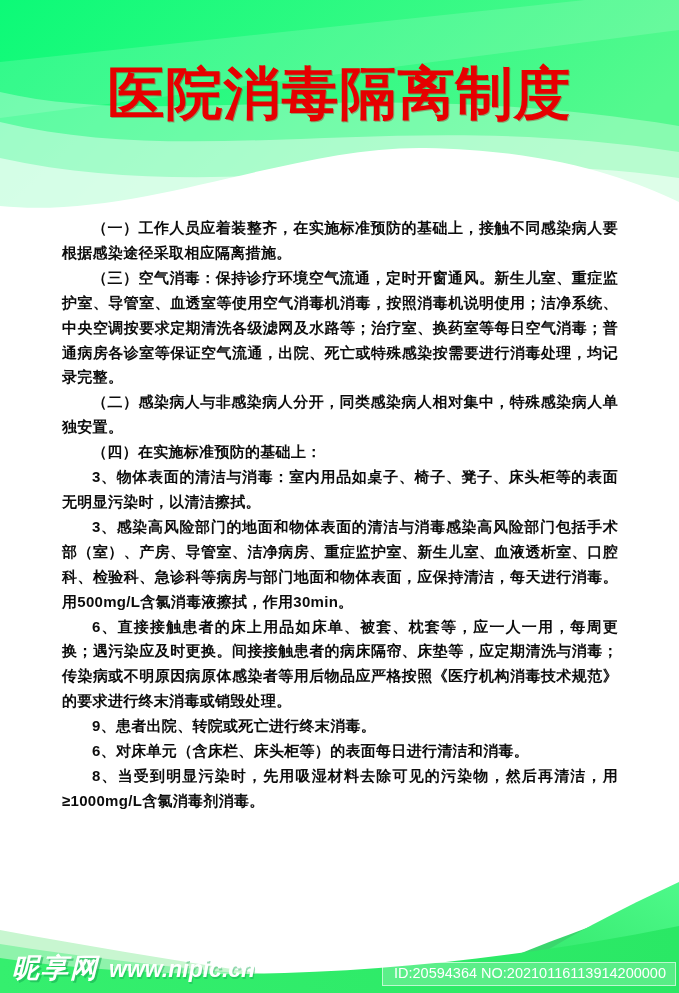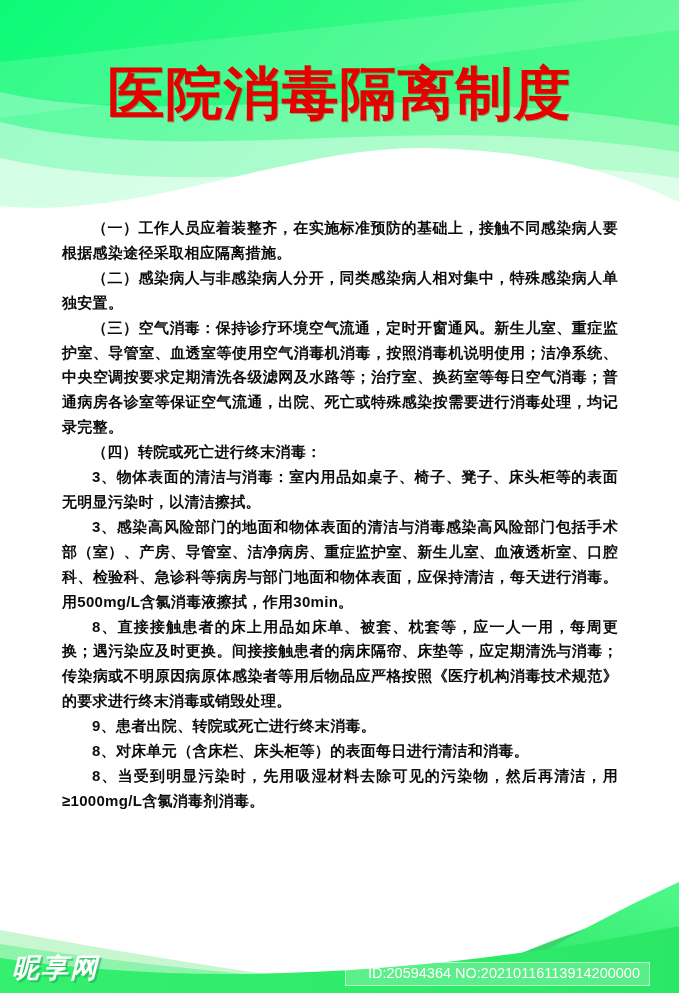--- a/index.html
+++ b/index.html
@@ -56,22 +56,22 @@
     font-size:27px;
     letter-spacing:2px;
     text-shadow:2px 2px 0 rgba(20,170,80,.55);
   }
   .watermark .url{
     font-size:23px;
     text-shadow:1px 2px 0 rgba(20,170,80,.45);
   }
   
   .id-badge{
-    position:absolute;right:29px;top:962px;
-    padding:1px 9px 2px 22px;
+    position:absolute;right:3px;top:962px;
+    padding:1px 9px 2px 11px;
     background:rgba(255,255,255,.22);
     border:1px solid rgba(255,255,255,.6);
     color:#ffffff;
     font-size:14.5px;
     line-height:19px;
     white-space:nowrap;
   }
 </style>
 </head>
 <body>
@@ -90,28 +90,28 @@
     <path d="M0,92 C160,130 360,74 679,126 L679,235 L0,235 Z" fill="#ffffff" opacity="0.30"></path>
     <path d="M0,122 C200,170 400,108 679,152 L679,235 L0,235 Z" fill="#ffffff" opacity="0.40"></path>
     <path d="M0,158 C220,207 430,142 679,178 L679,235 L0,235 Z" fill="#ffffff" opacity="0.55"></path>
     <path d="M0,206 C140,220 290,146 425,148 C550,150 628,178 679,202 L679,235 L0,235 Z" fill="#ffffff"></path>
   </svg>
 
   <div class="page-title">医院消毒隔离制度</div>
 
   <div class="doc-body">
     <p>（一）工作人员应着装整齐，在实施标准预防的基础上，接触不同感染病人要根据感染途径采取相应隔离措施。</p>
+    <p>（三）空气消毒：保持诊疗环境空气流通，定时开窗通风。新生儿室、重症监护室、导管室、血透室等使用空气消毒机消毒，按照消毒机说明使用；洁净系统、中央空调按要求定期清洗各级滤网及水路等；治疗室、换药室等每日空气消毒；普通病房各诊室等保证空气流通，出院、死亡或特殊感染按需要进行消毒处理，均记录完整。</p>
     <p>（二）感染病人与非感染病人分开，同类感染病人相对集中，特殊感染病人单独安置。</p>
-    <p>（三）空气消毒：保持诊疗环境空气流通，定时开窗通风。新生儿室、重症监护室、导管室、血透室等使用空气消毒机消毒，按照消毒机说明使用；洁净系统、中央空调按要求定期清洗各级滤网及水路等；治疗室、换药室等每日空气消毒；普通病房各诊室等保证空气流通，出院、死亡或特殊感染按需要进行消毒处理，均记录完整。</p>
-    <p>（四）转院或死亡进行终末消毒：</p>
+    <p>（四）在实施标准预防的基础上：</p>
     <p>3、物体表面的清洁与消毒：室内用品如桌子、椅子、凳子、床头柜等的表面无明显污染时，以清洁擦拭。</p>
     <p>3、感染高风险部门的地面和物体表面的清洁与消毒感染高风险部门包括手术部（室）、产房、导管室、洁净病房、重症监护室、新生儿室、血液透析室、口腔科、检验科、急诊科等病房与部门地面和物体表面，应保持清洁，每天进行消毒。用500mg/L含氯消毒液擦拭，作用30min。</p>
-    <p>8、直接接触患者的床上用品如床单、被套、枕套等，应一人一用，每周更换；遇污染应及时更换。间接接触患者的病床隔帘、床垫等，应定期清洗与消毒；传染病或不明原因病原体感染者等用后物品应严格按照《医疗机构消毒技术规范》的要求进行终末消毒或销毁处理。</p>
+    <p>6、直接接触患者的床上用品如床单、被套、枕套等，应一人一用，每周更换；遇污染应及时更换。间接接触患者的病床隔帘、床垫等，应定期清洗与消毒；传染病或不明原因病原体感染者等用后物品应严格按照《医疗机构消毒技术规范》的要求进行终末消毒或销毁处理。</p>
     <p>9、患者出院、转院或死亡进行终末消毒。</p>
-    <p>8、对床单元（含床栏、床头柜等）的表面每日进行清洁和消毒。</p>
+    <p>6、对床单元（含床栏、床头柜等）的表面每日进行清洁和消毒。</p>
     <p>8、当受到明显污染时，先用吸湿材料去除可见的污染物，然后再清洁，用≥1000mg/L含氯消毒剂消毒。</p>
   </div>
 
   <svg class="footer-art" viewBox="0 0 679 115" preserveAspectRatio="none" aria-hidden="true">
     <defs>
       <linearGradient id="gBot" x1="0" y1="0" x2="1" y2="0">
         <stop offset="0" stop-color="#35ef6e"></stop>
         <stop offset="1" stop-color="#2ae865"></stop>
       </linearGradient>
       <linearGradient id="gWedge" x1="0" y1="1" x2="1" y2="0">
@@ -126,17 +126,18 @@
 
     <path d="M679,18 C600,44 530,70 455,103 C540,100 625,88 679,70 Z" fill="#17cf53" opacity="0.85"></path>
 
     <path d="M679,4 C615,34 545,68 485,115 L679,115 Z" fill="url(#gWedge)"></path>
 
     <path d="M0,80 C190,108 420,100 679,48 L679,115 L0,115 Z" fill="url(#gBot)"></path>
   </svg>
 
   <div class="watermark">
     <span class="logo">昵享网</span>
+    <span class="url">www.nipic.cn</span>
   </div>
 
   <div class="id-badge">ID:20594364 NO:20210116113914200000</div>
 
 </div>
 
 </body></html>

